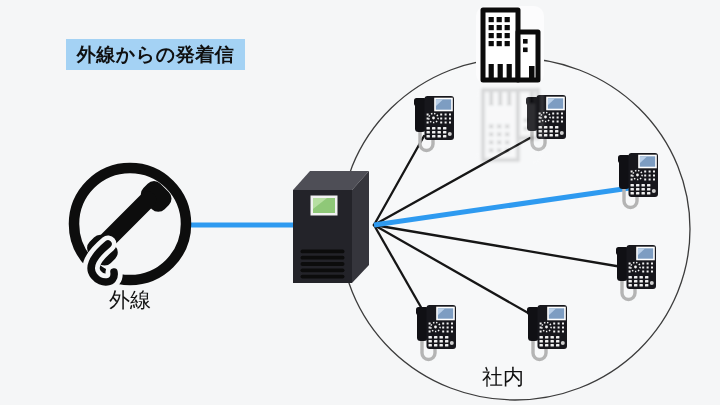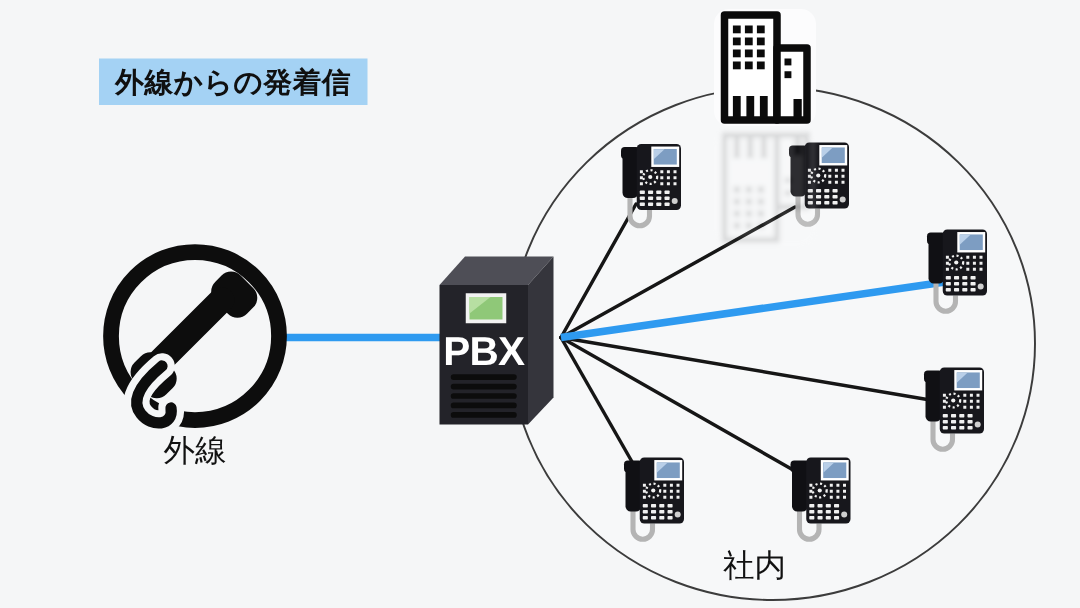--- a/index.html
+++ b/index.html
@@ -159,19 +159,18 @@
       </g>
       <path d="M40,82 C28,92 18,104 26,114 C33,123 48,122 46,110" fill="none" stroke="#f5f6f7" stroke-width="17" stroke-linecap="round"></path>
       <path d="M40,82 C28,92 18,104 26,114 C33,123 48,122 46,110" fill="none" stroke="#0d0d0d" stroke-width="7.5" stroke-linecap="round"></path>
     </g>
   </svg>
 
   <div class="title-badge">
     <span>外線からの発着信</span>
   </div>
 
-  <div class="pbx-label">PBX</div>
 
   <div class="lbl lbl-internal">社内</div>
 
   <div class="lbl lbl-external">外線</div>
 
 </div>
 
 </body></html>

